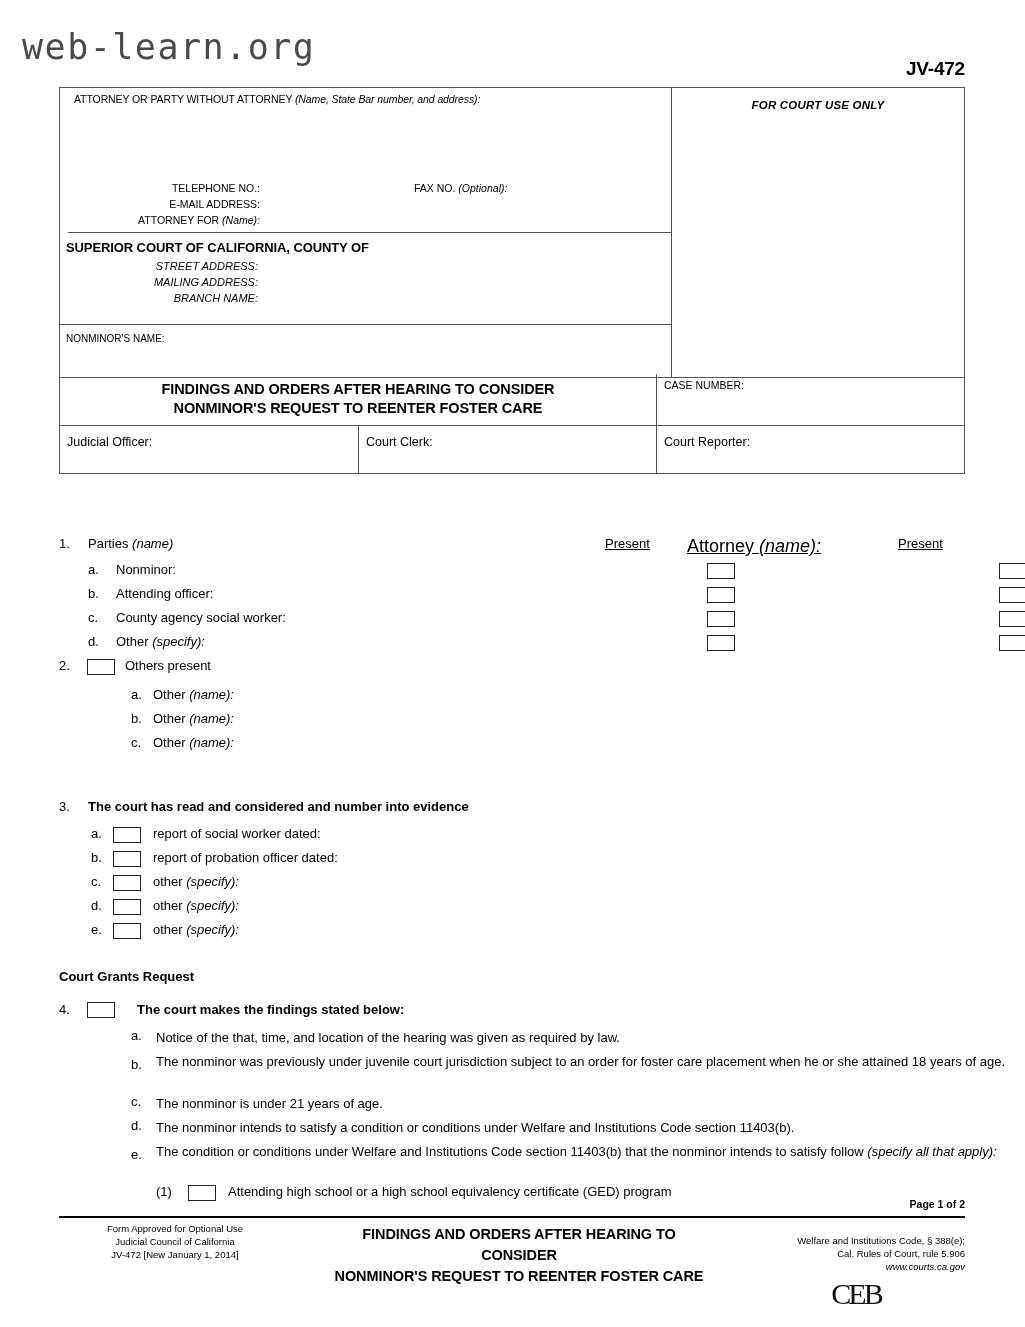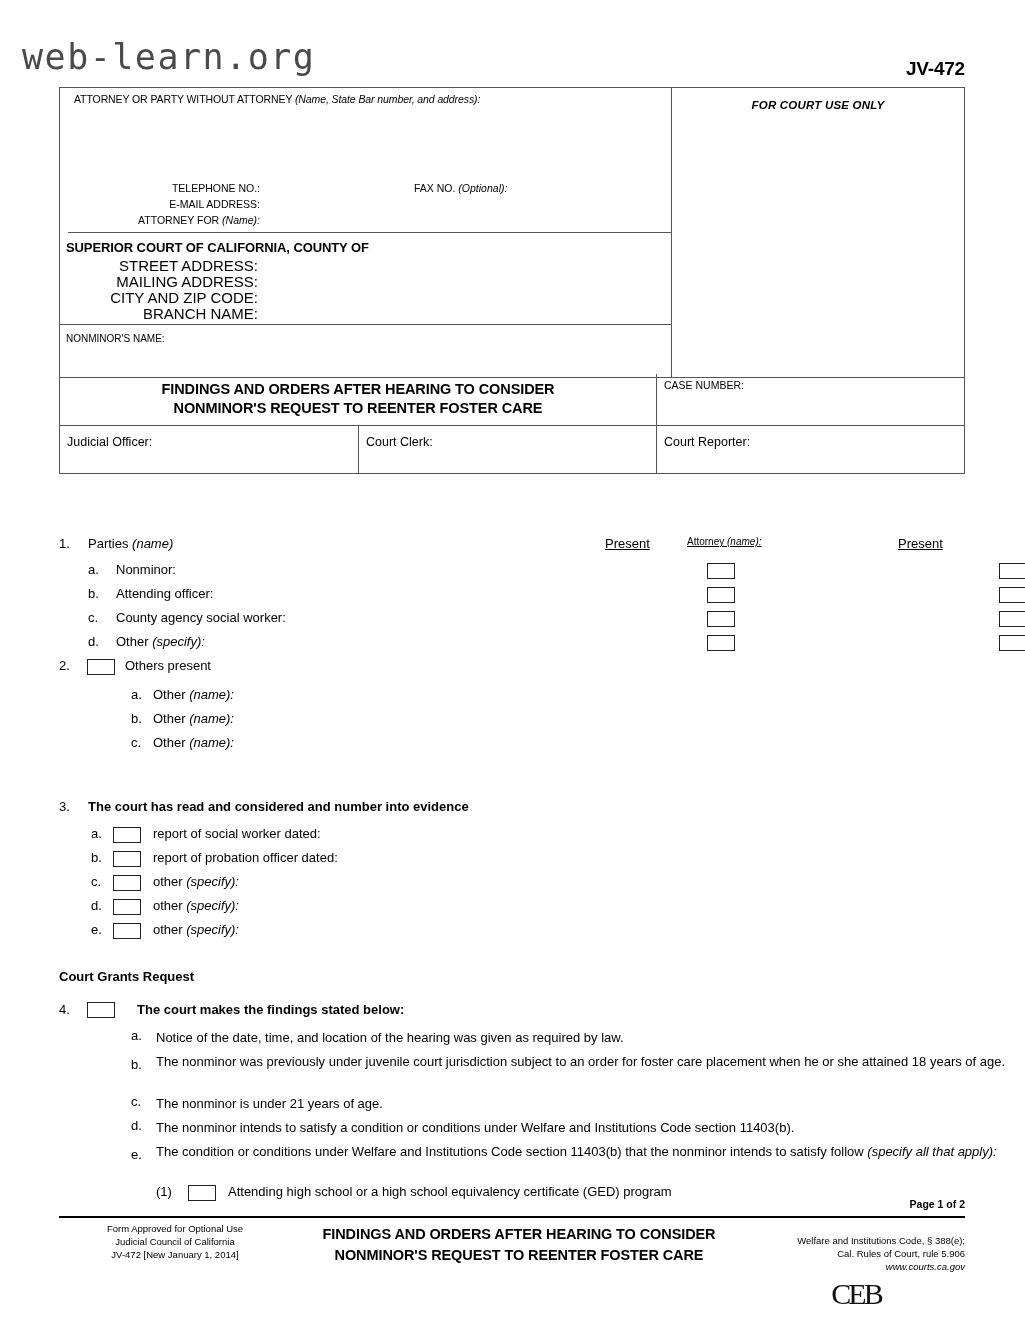--- a/index.html
+++ b/index.html
@@ -25,21 +25,20 @@
   
   .watermark {
     position: absolute;
     left: 22px;
     top: 27px;
     font-family: "DejaVu Sans Mono", "Liberation Mono", monospace;
     font-size: 35px;
     letter-spacing: 1.5px;
     color: #4a4a4a;
     white-space: nowrap;
-    margin-top: 10px;
   }
 
   
   .form-number {
     position: absolute;
     right: 60px;
     top: 58px;
     font-size: 19px;
     font-weight: bold;
     letter-spacing: -0.2px;
@@ -115,21 +114,21 @@
     height: 92px;
     box-sizing: border-box;
     border-bottom: 1.5px solid #555;
     padding: 7px 0 0 6px;
   }
   .court-title {
     font-size: 13px;
     font-weight: bold;
     letter-spacing: -0.1px;
   }
-  .court-rows { margin-top: 3px; font-size: 15px; }
+  .court-rows { margin-top: 3px; font-size: 11px; font-style: italic; }
   .court-row { line-height: 16px; }
   .court-key {
     display: inline-block;
     width: 196px;
     text-align: right;
     padding-right: 4px;
     box-sizing: border-box;
   }
 
   .blk-nonminor {
@@ -227,21 +226,21 @@
   .sec1 { position: relative; height: 120px; }
   .s1-num { position: absolute; left: 59px; top: 4px; font-size: 13px; }
   .s1-label { position: absolute; left: 88px; top: 4px; font-size: 13px; }
   .s1-label i { font-style: italic; }
   .s1-present1 {
     position: absolute; left: 605px; top: 4px;
     font-size: 13px; text-decoration: underline;
   }
   .s1-attorney {
     position: absolute; left: 687px; top: 4px;
-    font-size: 10px; text-decoration: underline;
+    font-size: 18px; text-decoration: underline;
   }
   .s1-attorney i { font-style: italic; }
   .s1-present2 {
     position: absolute; left: 898px; top: 4px;
     font-size: 13px; text-decoration: underline;
   }
   .s1-item { position: absolute; font-size: 13px; }
   .s1-item .ltr { position: absolute; left: 0; }
   .s1-item .txt { position: absolute; left: 28px; white-space: nowrap; }
   .s1-item .txt i { font-style: italic; }
@@ -299,20 +298,21 @@
     font-size: 10.5px; font-weight: bold;
   }
   .foot-rule {
     position: absolute; left: 59px; top: 1216px;
     width: 906px; height: 0;
     border-top: 2px solid #000;
   }
   .foot {
     position: absolute; left: 59px; top: 1222px; width: 906px;
     display: flex;
+    gap: 40px;
   }
   .foot-left {
     width: 232px;
     font-size: 9.5px;
     line-height: 13px;
     text-align: center;
   }
   .foot-mid {
     flex: 1;
     text-align: center;
@@ -369,21 +369,20 @@
             <span class="contact-key"><span>ATTORNEY FOR</span> <i>(Name):</i></span>
           </div>
         </div>
       </div>
 
       <div class="blk-court">
         <div class="court-title">SUPERIOR COURT OF CALIFORNIA, COUNTY OF</div>
         <div class="court-rows">
           <div class="court-row"><span class="court-key">STREET ADDRESS:</span></div>
           <div class="court-row"><span class="court-key">MAILING ADDRESS:</span></div>
-          <div class="court-row"><span class="court-key">CITY AND ZIP CODE:</span></div>
           <div class="court-row"><span class="court-key">BRANCH NAME:</span></div>
         </div>
       </div>
 
       <div class="blk-nonminor">
         <span>NONMINOR'S NAME:</span>
       </div>
 
     </div>
     <div class="hdr-right">
@@ -499,21 +498,21 @@
 
     <div class="grants" style="top:437px;">Court Grants Request</div>
 
     <div>
       <div class="s4-num" style="top:470px;">4.</div>
       <span class="s4-cb checkbox" style="top:470px;"></span>
       <div class="s4-head" style="top:470px;">The court makes the findings stated below:</div>
 
       <div class="s4-item" style="top:496px;">
         <span class="ltr">a.</span>
-        <span class="txt"><span>Notice of the date, time, and location of the hearing was given as required by law.</span><i></i></span>
+        <span class="txt"><span>Notice of the that, time, and location of the hearing was given as required by law.</span><i></i></span>
       </div>
       <div class="s4-item" style="top:520px;">
         <span class="ltr" style="top:5px;">b.</span>
         <span class="txt"><span>The nonminor was previously under juvenile court jurisdiction subject to an order for foster care placement when he or she attained 18 years of age.</span><i></i></span>
       </div>
       <div class="s4-item" style="top:562px;">
         <span class="ltr">c.</span>
         <span class="txt"><span>The nonminor is under 21 years of age.</span><i></i></span>
       </div>
       <div class="s4-item" style="top:586px;">

